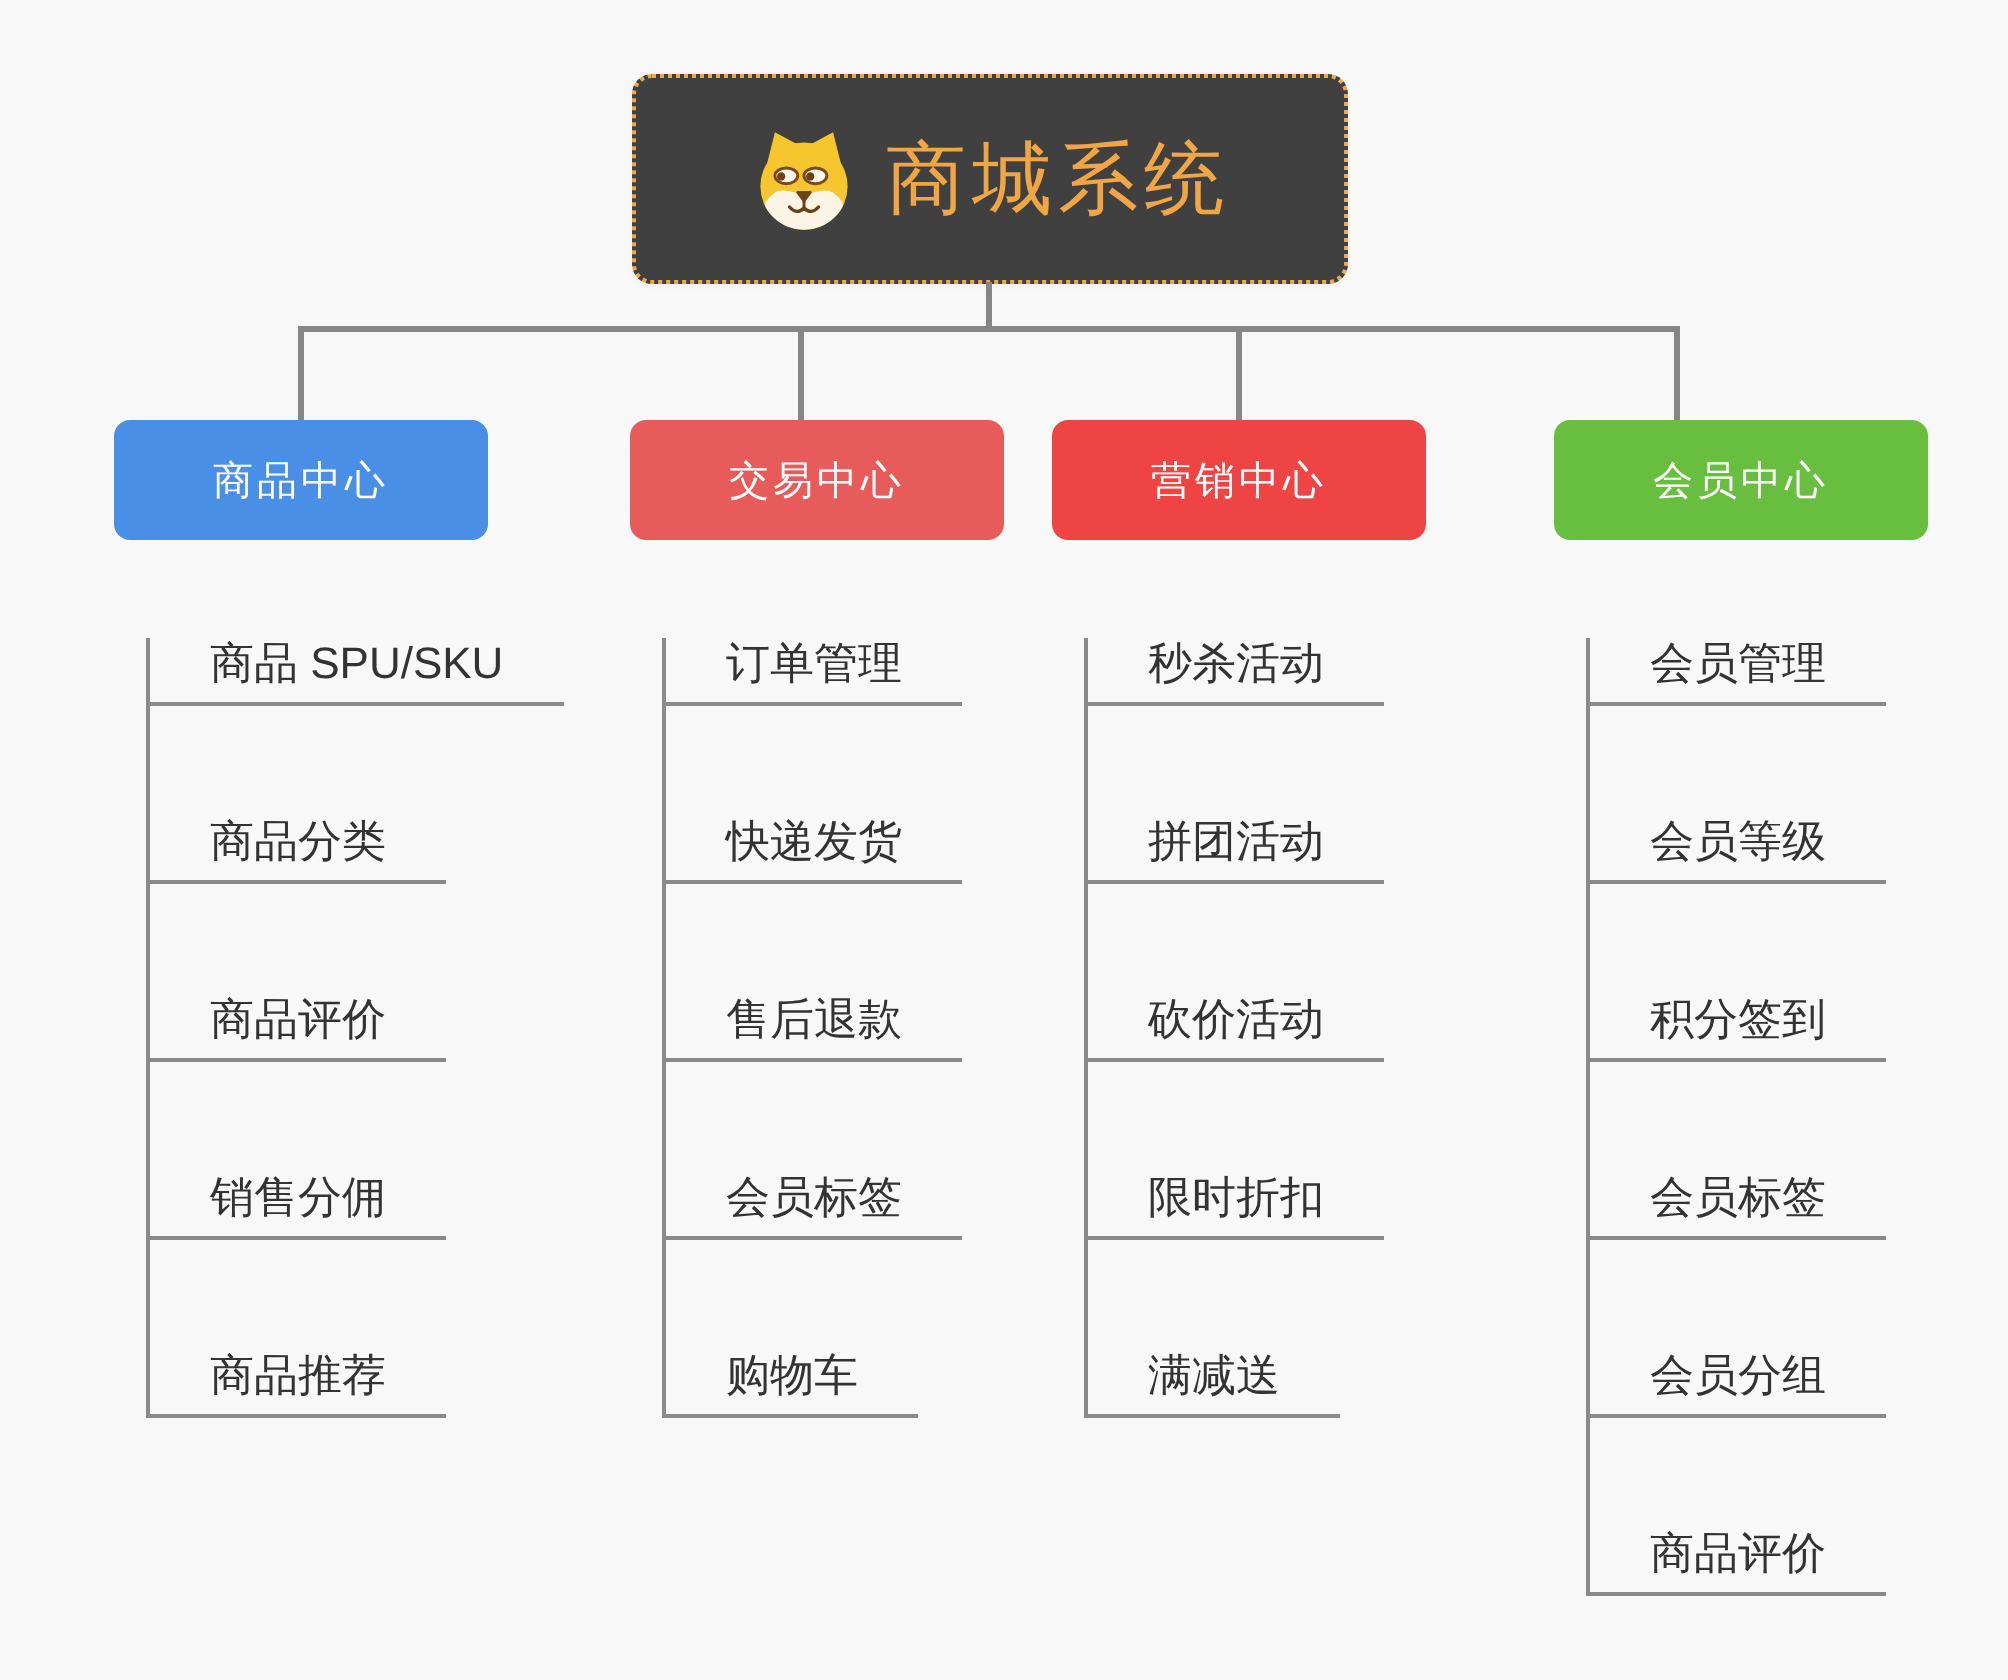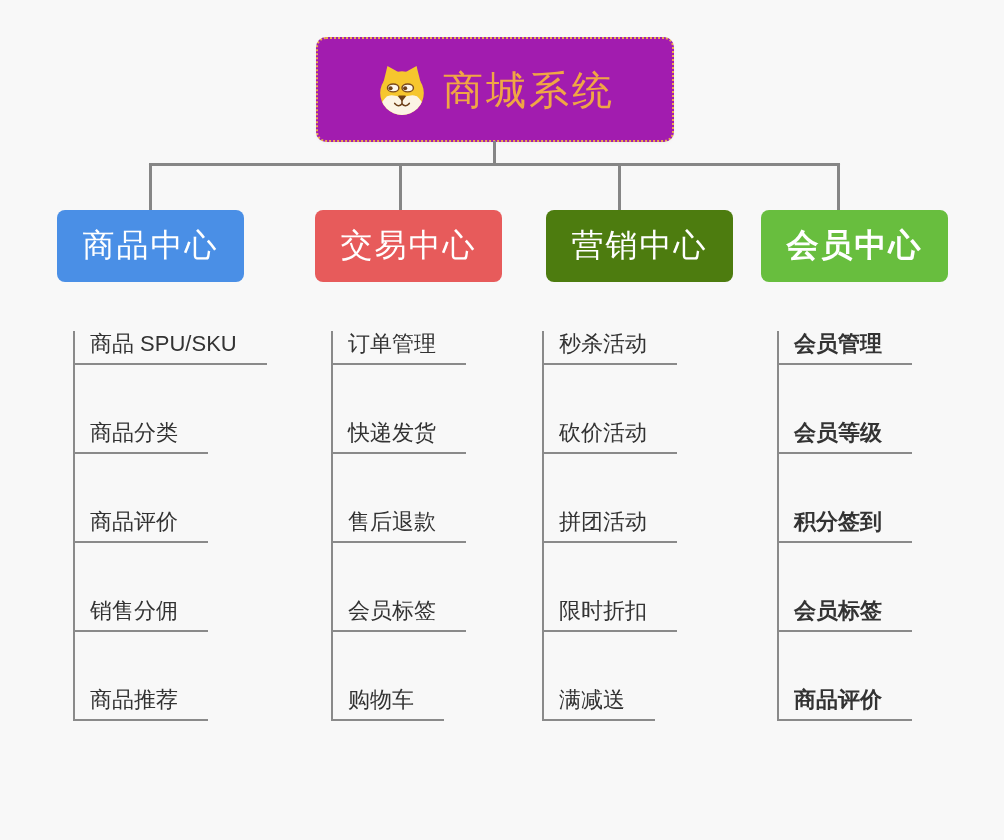--- a/index.html
+++ b/index.html
@@ -6,21 +6,21 @@
   html,body { background:#f8f8f8; }
   .canvas {
     position:relative; width:1004px; height:840px;
     background:#f8f8f8; overflow:hidden;
     font-family:"Liberation Sans","DejaVu Sans",sans-serif;
   }
 
   
   .root-node {
     position:absolute; left:316px; top:37px; width:358px; height:105px;
-    background:#a21caf; border:2px dotted #ebab4c; border-radius:10px;
+    background:#404040; border:2px dotted #ebab4c; border-radius:10px;
     display:flex; align-items:center; justify-content:center; gap:14px;
     box-shadow:0 1px 3px rgba(0,0,0,0.04);
   }
   .root-title {
     font-size:40px; color:#f0a644; letter-spacing:3px; font-weight:400;
     line-height:1;
   }
   .root-icon { width:54px; height:54px; flex:0 0 auto; }
 
   
@@ -31,34 +31,34 @@
   .conn.drop.d0 { left:149px; }
   .conn.drop.d1 { left:399px; }
   .conn.drop.d2 { left:618px; }
   .conn.drop.d3 { left:837px; }
 
   
   .branch { position:absolute; top:210px; width:200px; }
   .branch.b0 { left:57px; }
   .branch.b1 { left:315px; }
   .branch.b2 { left:526px; }
-  .branch.b3 { left:761px;font-weight:bold; }
+  .branch.b3 { left:777px; }
   .branch-header {
-    width:187px; height:72px; border-radius:8px;
-    color:#ffffff; font-size:32px; letter-spacing:2px;
+    width:187px; height:60px; border-radius:8px;
+    color:#ffffff; font-size:20px; letter-spacing:2px;
     display:flex; align-items:center; justify-content:center;
     cursor:default;
   }
   .leaves {
     margin-left:16px;
     border-left:2px solid #8a8a8a;
   }
   .leaf {
     width:fit-content;
-    padding:0 30px 6px 15px;
+    padding:0 30px 6px 30px;
     border-bottom:2px solid #8a8a8a;
     font-size:22px; line-height:26px; color:#333333;
     white-space:nowrap;
     margin-top:55px;
   }
   .leaf:first-child { margin-top:49px; }
 </style>
 </head>
 <body>
 
@@ -116,34 +116,35 @@
     <div class="leaves">
       <div class="leaf">订单管理</div>
       <div class="leaf">快递发货</div>
       <div class="leaf">售后退款</div>
       <div class="leaf">会员标签</div>
       <div class="leaf">购物车</div>
     </div>
   </div>
 
   <div class="branch b2">
-    <div class="branch-header" style="background: #4d7c0f; margin-left: 20px;">营销中心</div>
+    <div class="branch-header" style="background: #ef4444;">营销中心</div>
     <div class="leaves">
       <div class="leaf">秒杀活动</div>
+      <div class="leaf">拼团活动</div>
       <div class="leaf">砍价活动</div>
-      <div class="leaf">拼团活动</div>
       <div class="leaf">限时折扣</div>
       <div class="leaf">满减送</div>
     </div>
   </div>
 
   <div class="branch b3">
     <div class="branch-header" style="background: rgb(104, 190, 62);">会员中心</div>
     <div class="leaves">
       <div class="leaf">会员管理</div>
       <div class="leaf">会员等级</div>
       <div class="leaf">积分签到</div>
       <div class="leaf">会员标签</div>
+      <div class="leaf">会员分组</div>
       <div class="leaf">商品评价</div>
     </div>
   </div>
 
 </div>
 
 </body></html>

